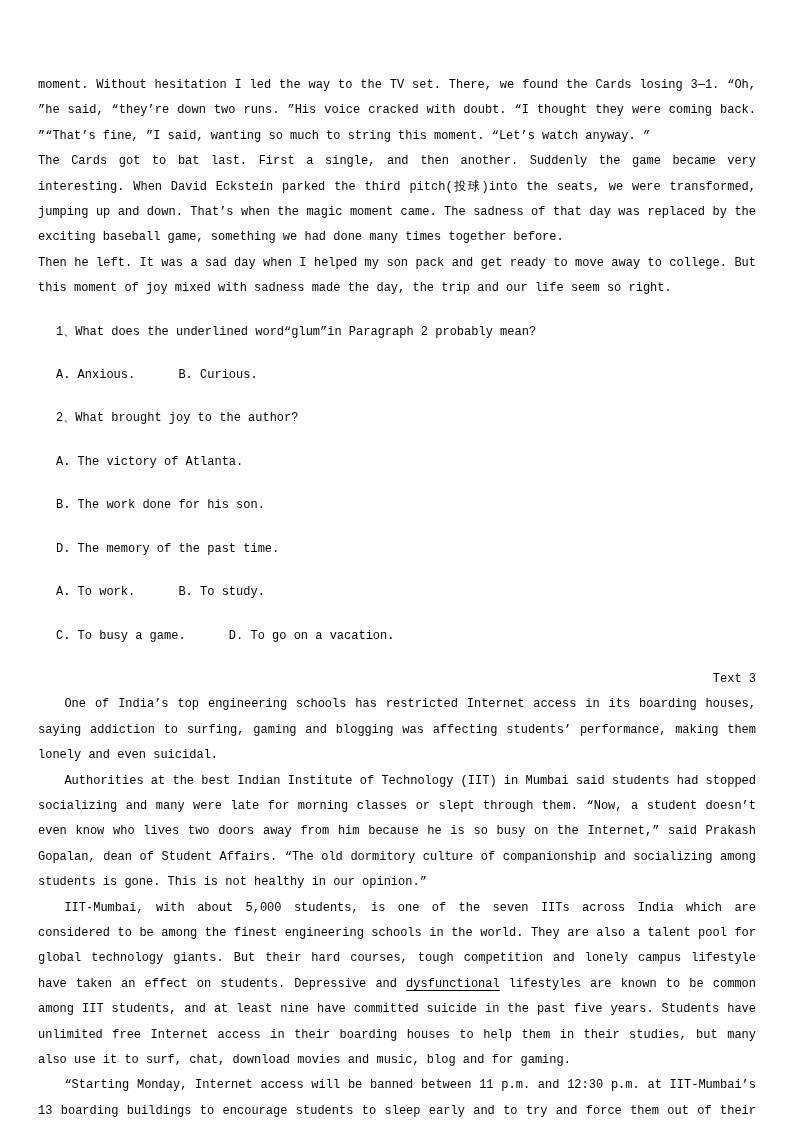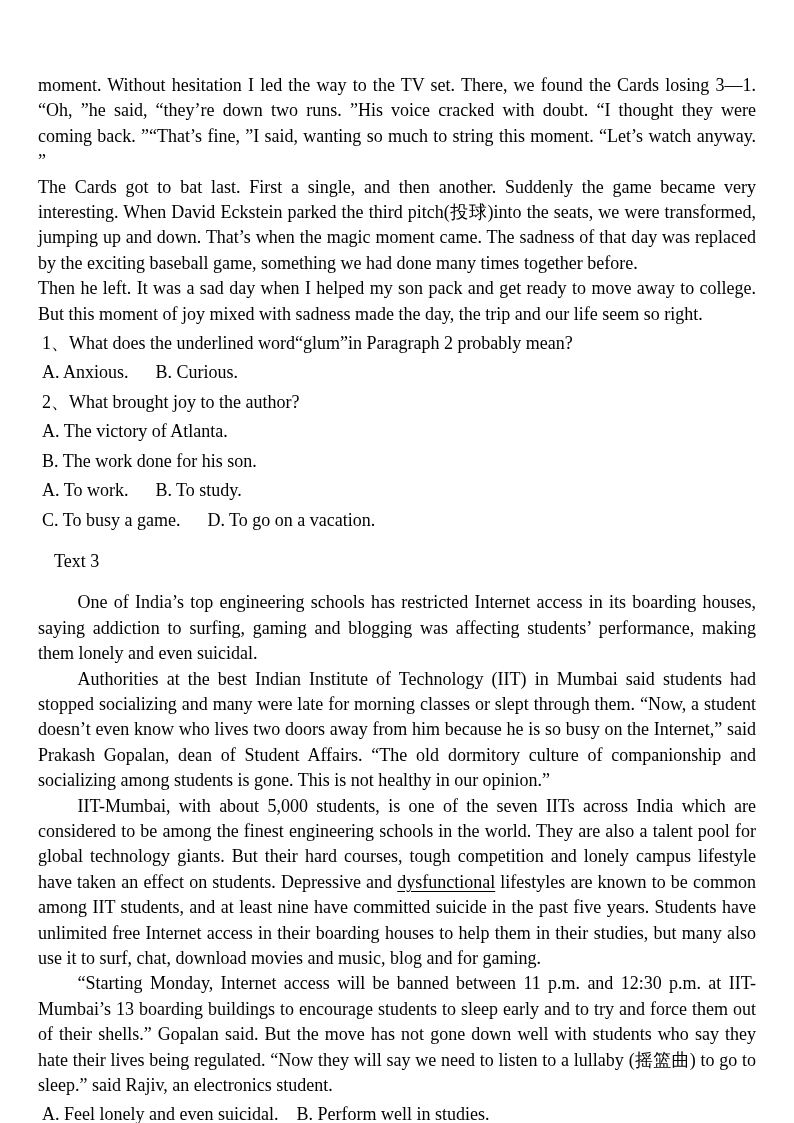--- a/index.html
+++ b/index.html
@@ -8,62 +8,63 @@
     background: #ffffff;
   }
   .page {
     position: relative;
     width: 794px;
     height: 1123px;
     margin: 0 auto;
     background: #ffffff;
     box-sizing: border-box;
     padding: 73px 38px 0 38px;
-    font-family: Liberation Serif, serif;
-    font-size: 18px;
+    font-family: Liberation Mono, monospace;
+    font-size: 12px;
     line-height: 25.4px;
     color: #000000;
     overflow: hidden;
   }
   .para {
     margin: 0;
     text-align: justify;
     text-justify: inter-word;
   }
   .para.indent {
     text-indent: 2.2em;
   }
   .line {
-    margin: 4px;
+    margin: 18px;
     white-space: pre-wrap;
     text-align: left;
   }
   .heading {
-    margin: 16px;
-    text-align: left;
+    margin: 0;
+    text-align: right;
   }
   .u {
     text-decoration: underline;
     text-underline-offset: 3px;
   }
 </style>
 </head>
 <body>
 
 <div class="page">
 
   <p class="para">moment. Without hesitation I led the way to the TV set. There, we found the Cards losing 3—1. “Oh, ”he said, “they’re down two runs. ”His voice cracked with doubt. “I thought they were coming back. ”“That’s fine, ”I said, wanting so much to string this moment. “Let’s watch anyway. ”</p>
   <p class="para">The Cards got to bat last. First a single, and then another. Suddenly the game became very interesting. When David Eckstein parked the third pitch(投球)into the seats, we were transformed, jumping up and down. That’s when the magic moment came. The sadness of that day was replaced by the exciting baseball game, something we had done many times together before.</p>
   <p class="para">Then he left. It was a sad day when I helped my son pack and get ready to move away to college. But this moment of joy mixed with sadness made the day, the trip and our life seem so right.</p>
 
   <p class="line">1、What does the underlined word“glum”in Paragraph 2 probably mean?</p>
   <p class="line">A. Anxious.      B. Curious.</p>
   <p class="line">2、What brought joy to the author?</p>
   <p class="line">A. The victory of Atlanta.</p>
   <p class="line">B. The work done for his son.</p>
+  <p class="line">D. The memory of the past time.</p>
   <p class="line">A. To work.      B. To study.</p>
   <p class="line">C. To busy a game.      D. To go on a vacation.</p>
 
   <p class="heading">Text 3</p>
 
   <p class="para indent">One of India’s top engineering schools has restricted Internet access in its boarding houses, saying addiction to surfing, gaming and blogging was affecting students’ performance, making them lonely and even suicidal.</p>
   <p class="para indent">Authorities at the best Indian Institute of Technology (IIT) in Mumbai said students had stopped socializing and many were late for morning classes or slept through them. “Now, a student doesn’t even know who lives two doors away from him because he is so busy on the Internet,” said Prakash Gopalan, dean of Student Affairs. “The old dormitory culture of companionship and socializing among students is gone. This is not healthy in our opinion.”</p>
 
   <p class="para indent"><span>IIT-Mumbai, with about 5,000 students, is one of the seven IITs across India which are considered to be among the finest engineering schools in the world. They are also a talent pool for global technology giants. But their hard courses, tough competition and lonely campus lifestyle have taken an effect on students. Depressive and </span><span class="u">dysfunctional</span><span> lifestyles are known to be common among IIT students, and at least nine have committed suicide in the past five years. Students have unlimited free Internet access in their boarding houses to help them in their studies, but many also use it to surf, chat, download movies and music, blog and for gaming.</span></p>
 

